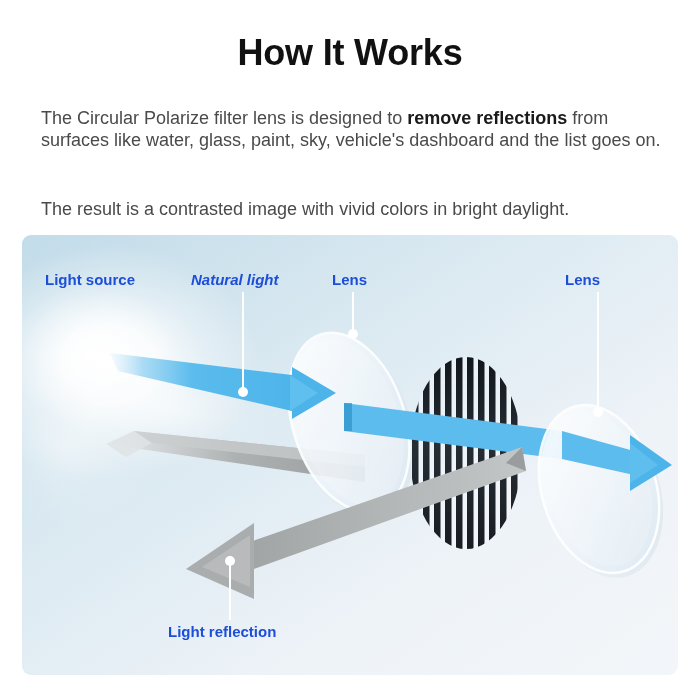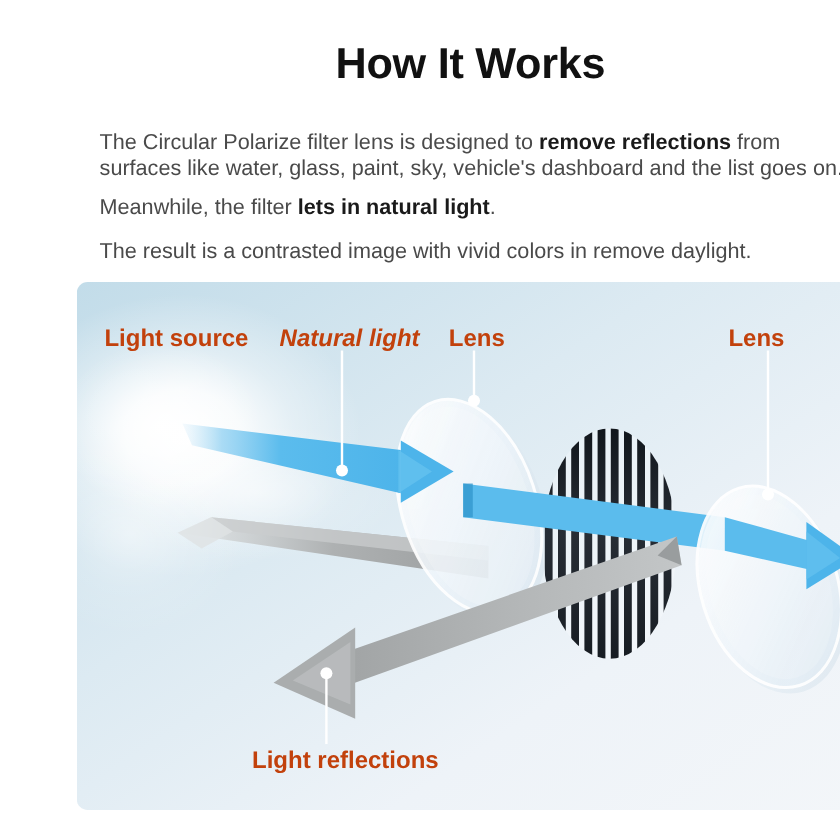--- a/index.html
+++ b/index.html
@@ -2,21 +2,21 @@
 <html><head>
 <meta charset="utf-8">
 <style>
   html,body{margin:0;padding:0;}
   body{
     width:700px;height:700px;
     background:#ffffff;
     font-family:"Liberation Sans","DejaVu Sans",sans-serif;
     overflow:hidden;
   }
-  .page{position:relative;width:556px;height:700px;margin-left:42px;}
+  .page{position:relative;width:556px;height:700px;}
 
   
   .title{
     position:absolute;left:0;top:32px;width:700px;
     text-align:center;
     font-size:36px;font-weight:bold;color:#111111;
     letter-spacing:-0.2px;
   }
   .copy{
     position:absolute;left:41px;width:622px;
@@ -31,46 +31,43 @@
   .diagram{
     position:absolute;left:22px;top:235px;
     width:656px;height:440px;
     border-radius:9px;
     overflow:hidden;
   }
   .diagram svg{display:block;width:656px;height:440px;}
 
   .dlabel{
     position:absolute;
-    font-size:20px;font-weight:bold;color:#c2410c;
+    font-size:15px;font-weight:bold;color:#1d4ed8;
     white-space:nowrap;
   }
   .lbl-source{left:45px;top:271px;}
   .lbl-natural{left:191px;top:271px;font-style:italic;}
   .lbl-lens1{left:332px;top:271px;}
   .lbl-lens2{left:565px;top:271px;}
   .lbl-reflection{left:168px;top:623px;}
 </style>
 </head>
 <body>
 
 <div class="page">
 
   <div class="title">How It Works</div>
 
   <p class="copy p1">
     <span>The Circular Polarize filter lens is designed to </span><b>remove reflections</b><span> from surfaces like water, glass, paint, sky, vehicle's dashboard and the list goes on.</span>
   </p>
 
-  <p class="copy p2">
-    <span>Meanwhile, the filter </span><b>lets in natural light</b><span>.</span>
-  </p>
 
   <p class="copy p3">
-    <span>The result is a contrasted image with vivid colors in remove daylight.</span>
+    <span>The result is a contrasted image with vivid colors in bright daylight.</span>
   </p>
 
   <div class="diagram">
     <svg viewBox="0 0 656 440" xmlns="http://www.w3.org/2000/svg">
       <defs>
         <linearGradient id="bg" x1="0" y1="0" x2="1" y2="1">
           <stop offset="0%" stop-color="#c2dce9"></stop>
           <stop offset="38%" stop-color="#dceaf2"></stop>
           <stop offset="70%" stop-color="#eef3f8"></stop>
           <stop offset="100%" stop-color="#f3f6f9"></stop>
@@ -217,15 +214,15 @@
         <circle cx="576" cy="177" r="5"></circle>
         <circle cx="208" cy="326" r="5"></circle>
       </g>
     </svg>
   </div>
 
   <div class="dlabel lbl-source">Light source</div>
   <div class="dlabel lbl-natural">Natural light</div>
   <div class="dlabel lbl-lens1">Lens</div>
   <div class="dlabel lbl-lens2">Lens</div>
-  <div class="dlabel lbl-reflection">Light reflections</div>
+  <div class="dlabel lbl-reflection">Light reflection</div>
 
 </div>
 
 </body></html>

